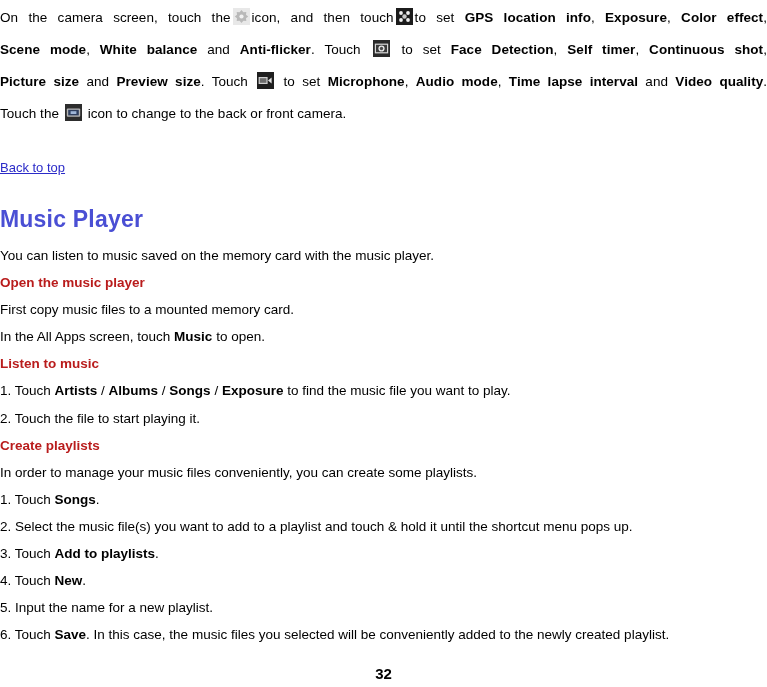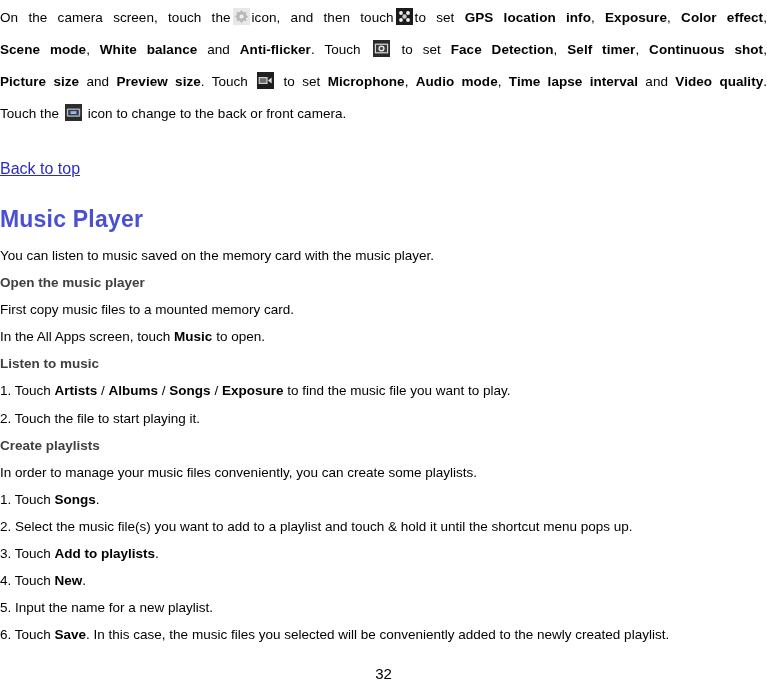--- a/index.html
+++ b/index.html
@@ -55,21 +55,21 @@
     height: 17px;
     margin: 0 2px;
   }
   .icon-inline svg { display: block; }
 
   
   .back-link {
     position: absolute;
     left: 0px;
     top: 160px;
-    font-size: 16px;
+    font-size: 13px;
     color: #2b2bc8;
     text-decoration: underline;
     cursor: pointer;
   }
 
   
   .h1 {
     position: absolute;
     left: 0px;
     top: 206px;
@@ -88,34 +88,34 @@
   }
   .body-block .row {
     display: block;
     font-size: 13.5px;
     line-height: 27.1px;
     height: 27.1px;
     white-space: nowrap;
     color: #000000;
   }
   .body-block .row.sub {
-    color: #404040;
+    color: #b91c1c;
     font-weight: bold;
   }
   .body-block .row b { font-weight: bold; color: #000000; }
 
   
   .page-number {
     position: absolute;
     left: 0px;
     top: 665px;
     width: 767px;
     text-align: center;
     font-size: 15px;
-    font-weight: normal;
+    font-weight: bold;
   }
 </style>
 </head>
 <body>
 
 <div class="page">
 
   <div class="intro">
 
     <span class="ln"><span>On the camera screen, touch the</span><span class="icon-inline"><svg width="17" height="17" viewBox="0 0 17 17">

